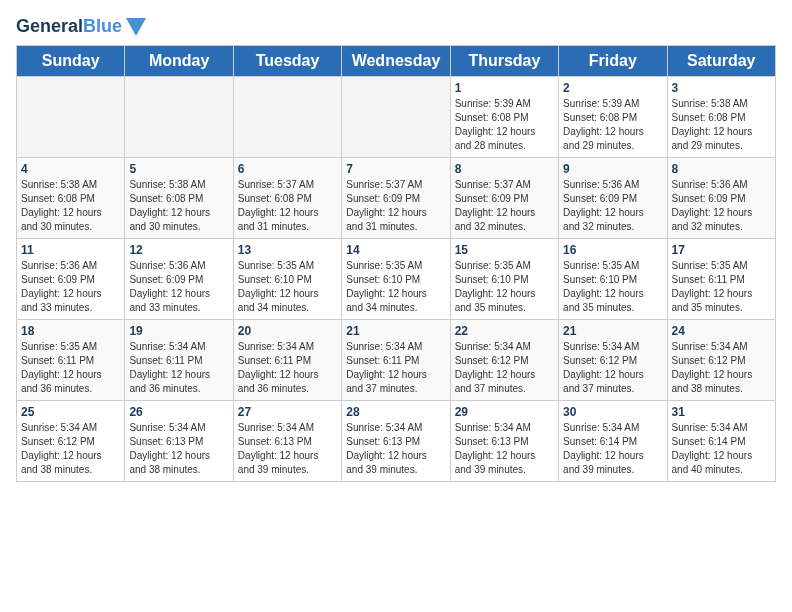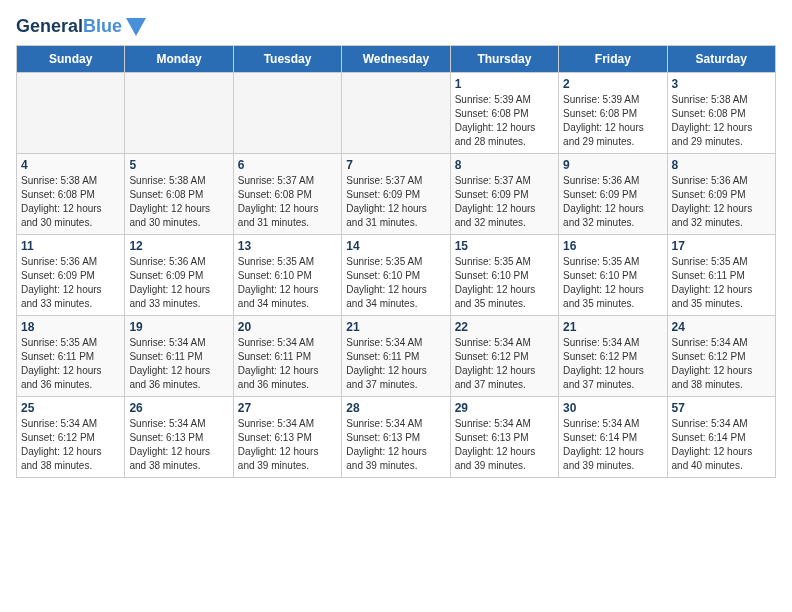--- a/index.html
+++ b/index.html
@@ -44,21 +44,21 @@
     .calendar {
       width: 100%;
       border-collapse: collapse;
       font-size: 11px;
     }
     .calendar th {
       background: #2a6db5;
       color: #fff;
       text-align: center;
       padding: 6px 4px;
-      font-size: 12px;
+      font-size: 16px;
       border: 1px solid #ccc;
     }
     .calendar td {
       border: 1px solid #ccc;
       vertical-align: top;
       padding: 4px;
       width: 108px;
       min-height: 80px;
       background: #fff;
     }
@@ -324,21 +324,21 @@
 and 39 minutes.</div>
         </td>
         <td>
           <div class="day-number">30</div>
           <div class="day-info" style="white-space: pre-line;">Sunrise: 5:34 AM
 Sunset: 6:14 PM
 Daylight: 12 hours
 and 39 minutes.</div>
         </td>
         <td>
-          <div class="day-number">57</div>
+          <div class="day-number">31</div>
           <div class="day-info" style="white-space: pre-line;">Sunrise: 5:34 AM
 Sunset: 6:14 PM
 Daylight: 12 hours
 and 40 minutes.</div>
         </td>
       </tr>
     </tbody>
 </table>
 
 </body></html>

